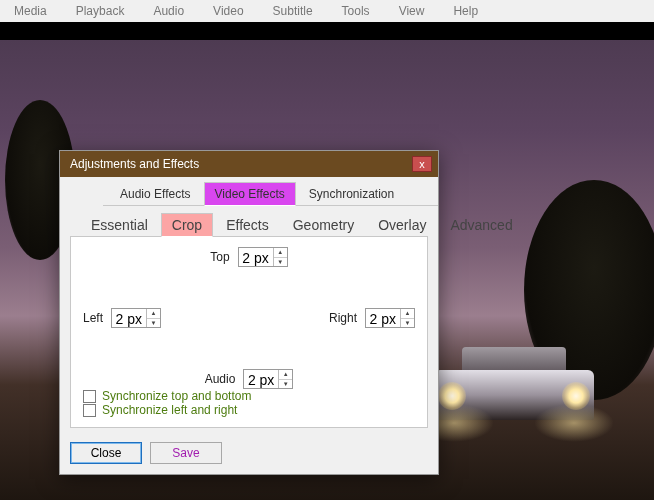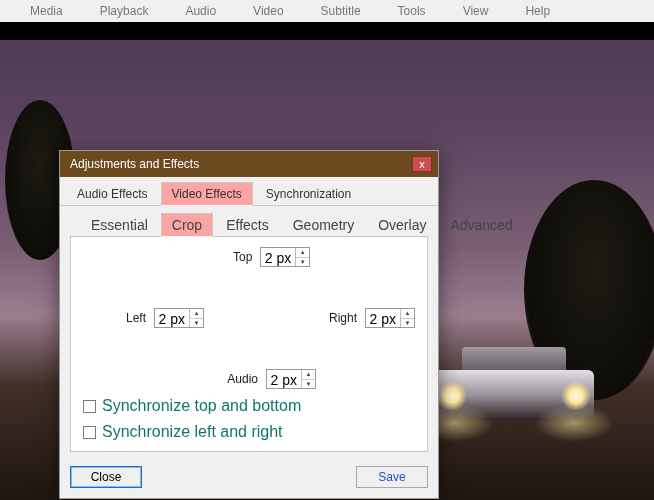--- a/index.html
+++ b/index.html
@@ -9,22 +9,22 @@
     font-family: "Segoe UI", Tahoma, sans-serif;
     font-size: 12px;
     overflow: hidden;
     background: #000;
   }
   .menubar {
     background: #f0f0f0;
     height: 22px;
     display: flex;
     align-items: center;
-    padding: 0 20px;
-    gap: 17px;
+    padding: 0 4px;
+    gap: 9px;
     color: #777;
   }
   .menubar span { padding: 2px 10px; cursor: default; }
 
   .video-area {
     position: relative;
     width: 654px;
     height: 478px;
     background: #000;
   }
@@ -102,32 +102,33 @@
     border: 1px solid #8a2a2a;
     font-size: 11px; line-height: 1;
     cursor: pointer;
   }
 
   .tabs {
     display: flex;
     border-bottom: 1px solid #c8c8c8;
     padding: 4px 6px 0 6px;
     gap: 2px;
+    margin-left: 43px;
   }
   .tab {
     padding: 4px 10px;
     color: #333;
     cursor: pointer;
     border: 1px solid transparent;
     border-bottom: none;
     position: relative;
     top: 1px;
   }
   .tab.active {
-    background: #fca5a5;
+    background: #d946ef;
     border-color: #c8c8c8;
     border-bottom: 1px solid #fff;
   }
 
   .subtabs {
     display: flex;
     padding: 6px 10px 0 10px;
     gap: 2px;
     border-bottom: 1px solid #c8c8c8;
     margin: 0 10px;
@@ -150,25 +151,24 @@
   .panel {
     background: #fff;
     margin: 0 10px 8px 10px;
     border: 1px solid #c8c8c8;
     border-top: none;
     padding: 10px 12px 10px 12px;
   }
 
   .crop-grid {
     display: grid;
-    grid-template-columns: 1fr 1fr;
+    grid-template-columns: 1fr 1fr 1fr;
     grid-template-rows: auto 90px auto;
     align-items: center;
     gap: 6px 13px;
-    margin-left: 43px;
   }
   .cg-cell { display: flex; align-items: center; gap: 8px; }
   .cg-top    { grid-column: 2; grid-row: 1; justify-content: center; }
   .cg-left   { grid-column: 1; grid-row: 2; justify-content: flex-start; }
   .cg-right  { grid-column: 3; grid-row: 2; justify-content: flex-end; }
   .cg-bottom { grid-column: 2; grid-row: 3; justify-content: center; }
 
   .spinner {
     display: flex;
     border: 1px solid #9a9a9a;
@@ -190,51 +190,50 @@
     flex: 1;
     font-size: 6px;
     display: flex; align-items: center; justify-content: center;
     color: #444;
     cursor: pointer;
   }
   .spinbtns div:first-child { border-bottom: 1px solid #ccc; }
 
   .chk-row {
     display: flex; align-items: center; gap: 6px;
-    margin-top: 8px;
-    font-size: 16px;
-    color: #0f766e;
+    font-size: 12px;
+    color: #4d7c0f;
   }
   .chkbox {
     width: 13px; height: 13px;
     border: 1px solid #7a7a7a;
     background: #fff;
     cursor: pointer;
   }
 
   .dlg-footer {
     display: flex;
-    justify-content: space-between;
-    gap: 24px;
+    justify-content: flex-start;
+    gap: 8px;
     padding: 6px 10px 10px 10px;
   }
   .btn {
     min-width: 72px;
     padding: 3px 10px;
     background: #efefef;
     border: 1px solid #a8a8a8;
     cursor: pointer;
     text-align: center;
   }
   .btn.primary {
     border: 1px solid #1e6fbf;
     box-shadow: inset 0 0 0 1px #7db9ec;
   }
   .btn.disabled {
-    color: #1d4ed8;
+    color: #a21caf;
   }
   .lbl { color: #222; }
 </style>
 </head>
 <body>
 
 <div class="menubar">
   <span>Media</span>
   <span>Playback</span>
   <span>Audio</span>

